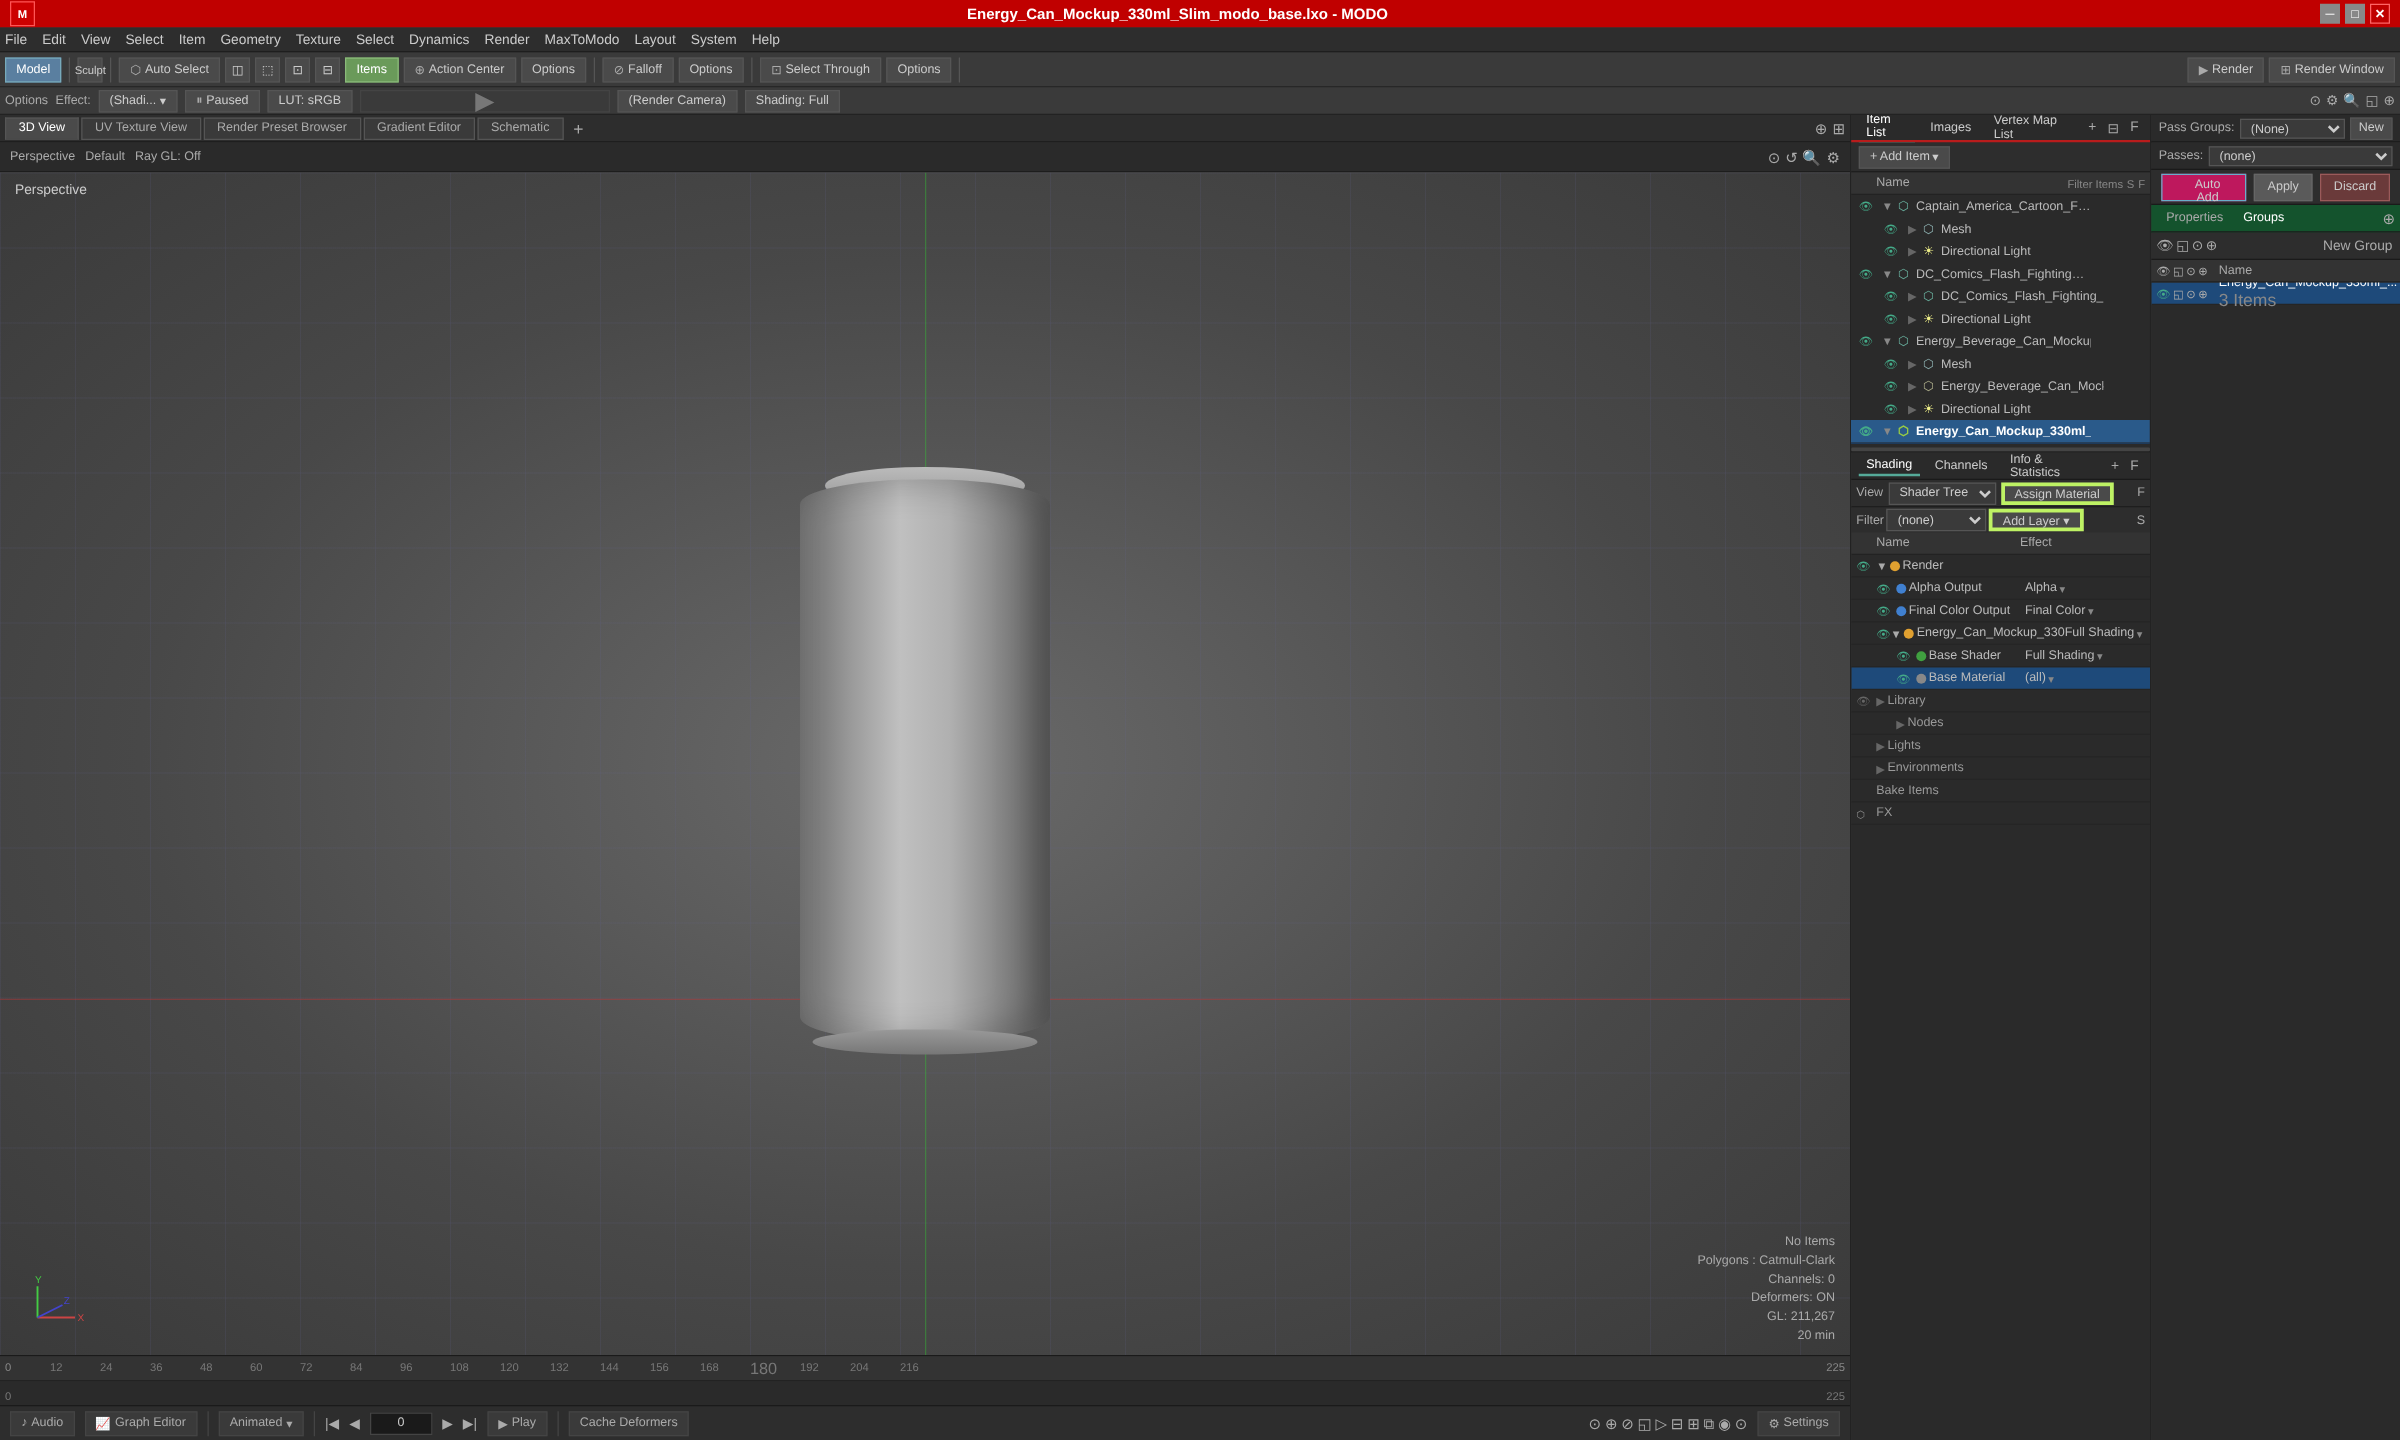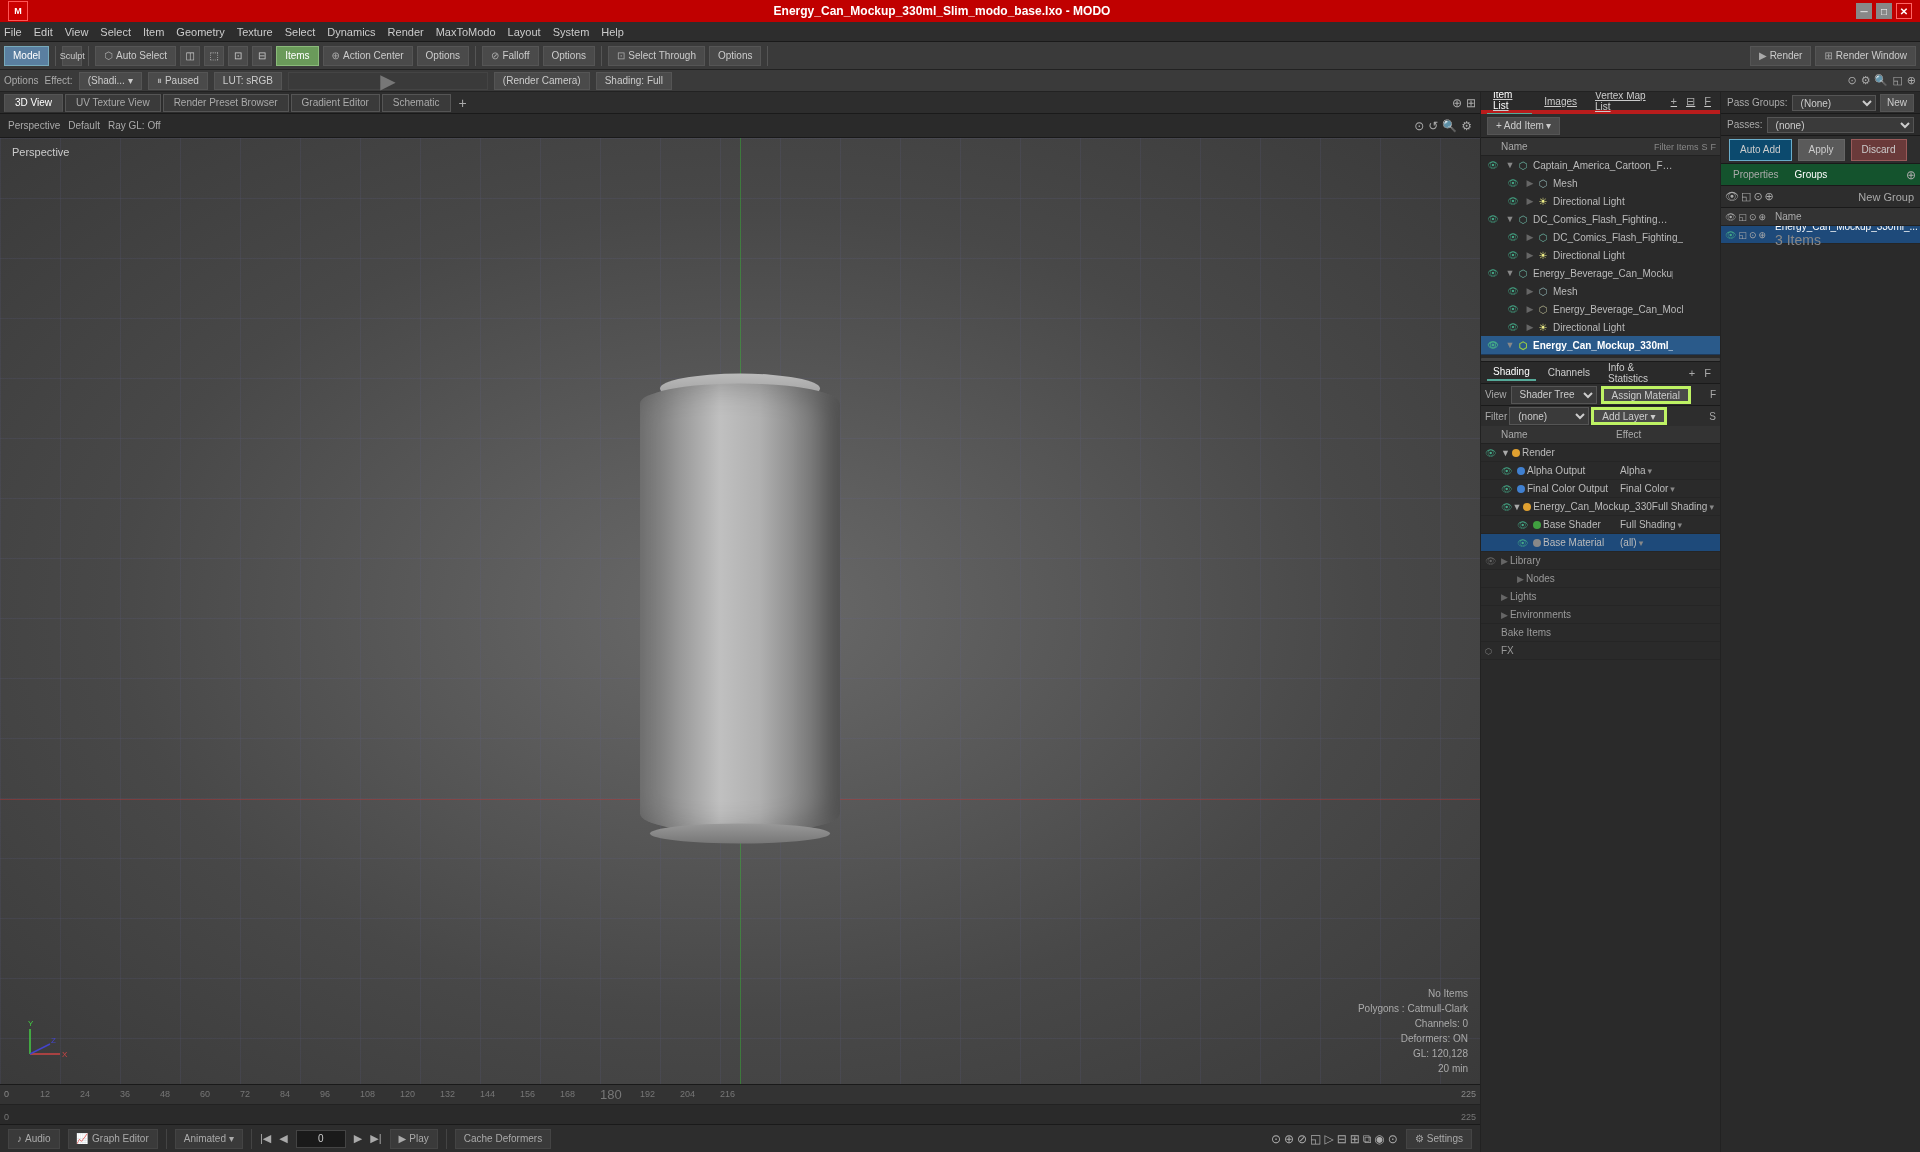--- a/index.html
+++ b/index.html
@@ -68,21 +68,21 @@
     #bottom-bar { background: #2d2d2d; height: 28px; display: flex; align-items: center; padding: 0 8px; gap: 8px; border-top: 1px solid #1a1a1a; }
     .bb-btn { background: #3a3a3a; border: 1px solid #444; color: #aaa; padding: 1px 8px; font-size: 10px; cursor: pointer; height: 20px; display: flex; align-items: center; gap: 3px; }
     .bb-time { background: #1a1a1a; border: 1px solid #444; color: #ccc; padding: 1px 6px; width: 50px; height: 18px; text-align: center; font-size: 10px; }
     .bb-sep { width: 1px; height: 20px; background: #444; }
 
     
     #right-panel { width: 240px; background: #333; border-left: 1px solid #222; display: flex; flex-direction: column; }
 
     
     #item-list-panel { height: 270px; border-bottom: 1px solid #1a1a1a; display: flex; flex-direction: column; }
-    .panel-header { background: #2a2a2a; height: 22px; display: flex; align-items: center; padding: 0 6px; gap: 6px; border-bottom: 4px solid #b91c1c; text-decoration: underline; }
+    .panel-header { background: #2a2a2a; height: 22px; display: flex; align-items: center; padding: 0 6px; gap: 6px; border-bottom: 2px solid #b91c1c; }
     .panel-tab { color: #ccc; font-size: 10px; cursor: pointer; padding: 2px 6px; }
     .panel-tab.active { color: white; border-bottom: 2px solid #5a9; }
     .panel-icons { margin-left: auto; display: flex; gap: 3px; }
     .pi-btn { background: none; border: none; color: #aaa; cursor: pointer; font-size: 11px; padding: 1px 3px; }
 
     
     .add-item-bar { background: #2d2d2d; height: 24px; display: flex; align-items: center; padding: 0 6px; gap: 4px; border-bottom: 1px solid #1a1a1a; }
     .ai-btn { background: #4a4a4a; border: 1px solid #555; color: #ccc; padding: 1px 8px; font-size: 10px; cursor: pointer; height: 18px; display: flex; align-items: center; gap: 2px; }
 
     
@@ -120,21 +120,21 @@
 
     
     #far-right { width: 200px; background: #333; border-left: 1px solid #222; display: flex; flex-direction: column; }
     .fr-header { background: #2a2a2a; height: 22px; display: flex; align-items: center; padding: 0 6px; gap: 4px; border-bottom: 1px solid #1a1a1a; }
     .fr-label { color: #aaa; font-size: 10px; }
     .fr-dropdown { background: #3a3a3a; border: 1px solid #555; color: #ccc; padding: 1px 4px; height: 16px; font-size: 10px; flex: 1; }
     .fr-btn { background: #4a4a4a; border: 1px solid #555; color: #ccc; padding: 1px 6px; height: 18px; font-size: 10px; cursor: pointer; }
 
     .auto-add-bar { background: #2d2d2d; height: 28px; display: flex; align-items: center; padding: 0 8px; gap: 6px; border-bottom: 1px solid #1a1a1a; }
     .aa-btn { background: #5a5a5a; border: 1px solid #666; color: #ccc; padding: 2px 10px; height: 22px; font-size: 10px; cursor: pointer; }
-    .aa-btn.active { background: #0c4a6e; border-color: #6aadca; }
+    .aa-btn.active { background: #be185d; border-color: #6aadca; padding-left: 16px; }
     .props-tabs { background: #14532d; height: 22px; display: flex; align-items: center; padding: 0 4px; border-bottom: 1px solid #1a1a1a; }
     .props-tab { color: #aaa; font-size: 10px; padding: 2px 8px; cursor: pointer; }
     .props-tab.active { color: white; }
 
     
     #groups-area { flex: 1; display: flex; flex-direction: column; overflow: hidden; }
     .groups-header { background: #2d2d2d; height: 22px; display: flex; align-items: center; padding: 0 4px; gap: 4px; border-bottom: 1px solid #1a1a1a; }
     .gh-icons { display: flex; gap: 2px; margin-left: auto; }
     .gh-icon { color: #aaa; font-size: 11px; cursor: pointer; padding: 0 2px; }
 
@@ -335,21 +335,21 @@
               <text x="8" y="12" fill="#44cc44" font-size="8">Y</text>
               <text x="31" y="29" fill="#4444cc" font-size="8">Z</text>
             </svg>
           </div>
 
           <div class="vp-stats">
             <div>No Items</div>
             <div>Polygons : Catmull-Clark</div>
             <div>Channels: 0</div>
             <div>Deformers: ON</div>
-            <div>GL: 120,128</div>
+            <div>GL: 211,267</div>
             <div>20 min</div>
           </div>
         </div>
       </div>
 
       <div id="timeline">
         <div id="timeline-ruler">
           <span style="position:absolute;left:4px;color:#888;font-size:9px;">0</span>
           <span style="position:absolute;left:40px;color:#777;font-size:9px;">12</span>
           <span style="position:absolute;left:80px;color:#777;font-size:9px;">24</span>

